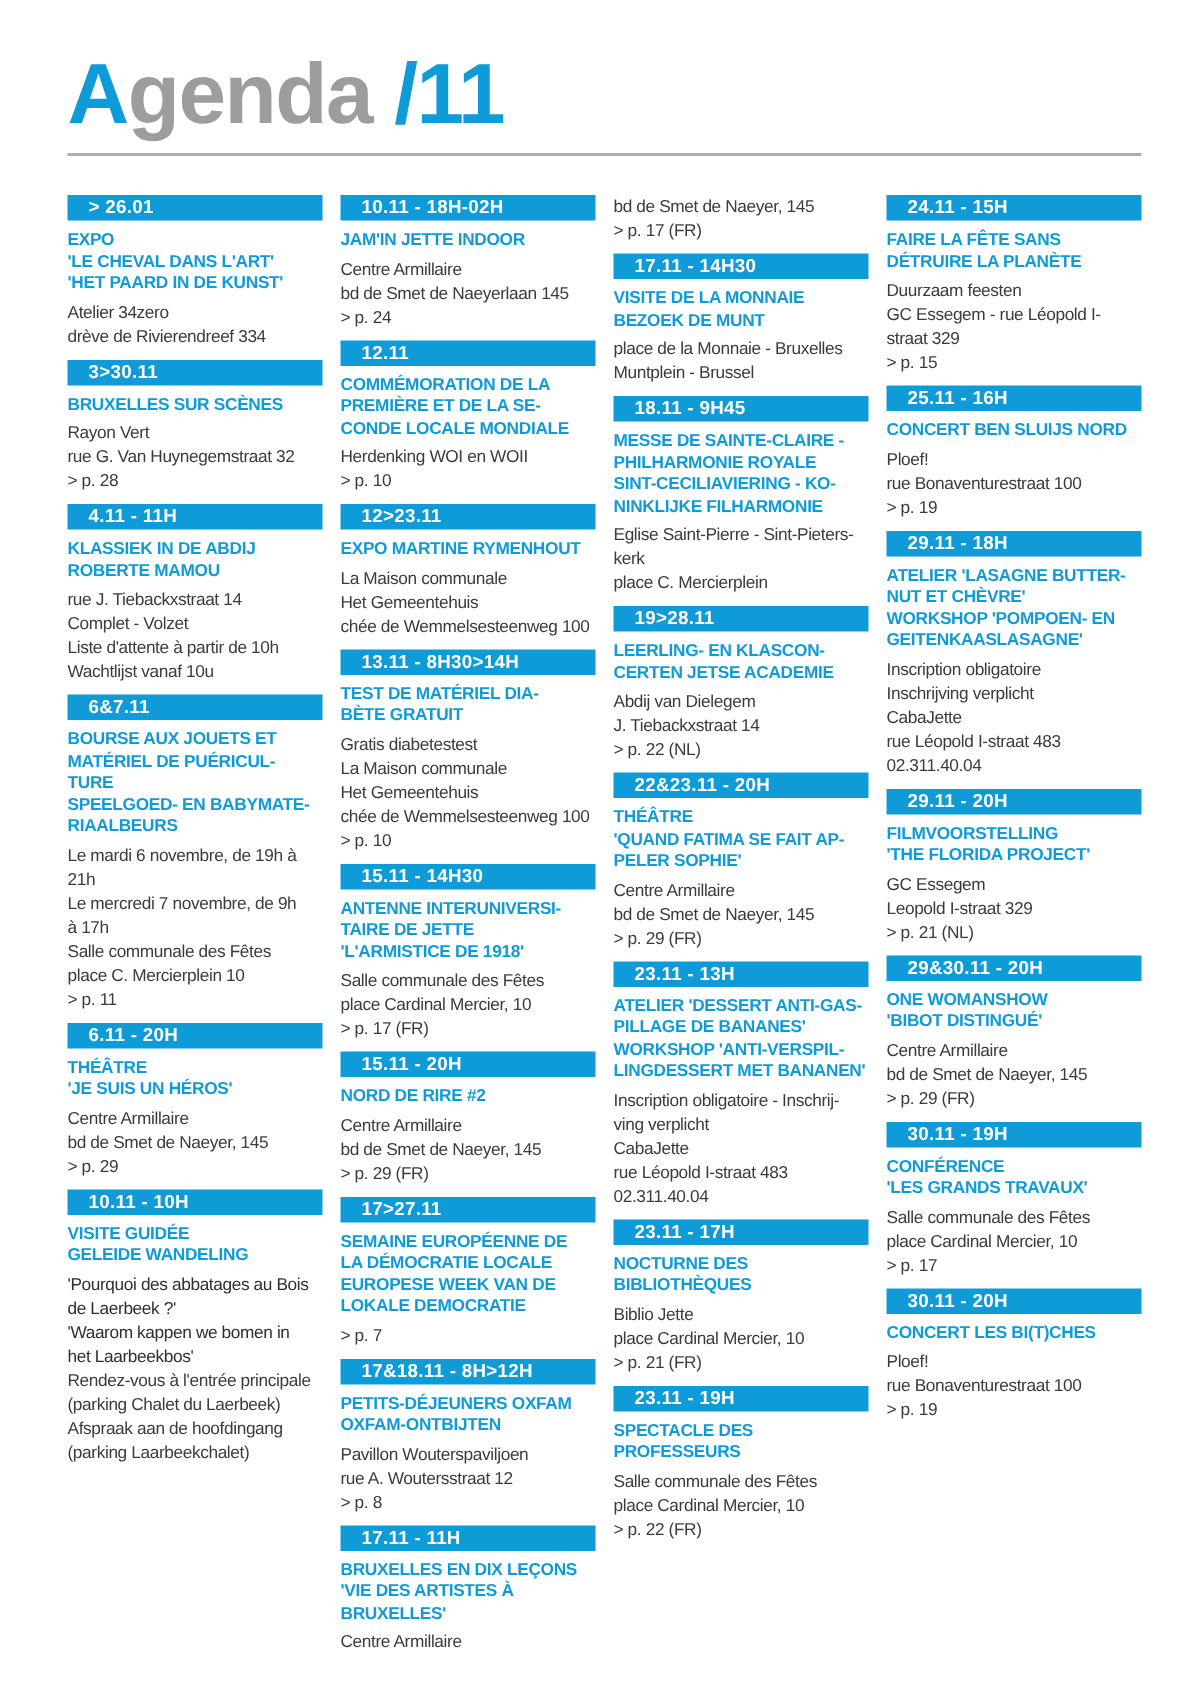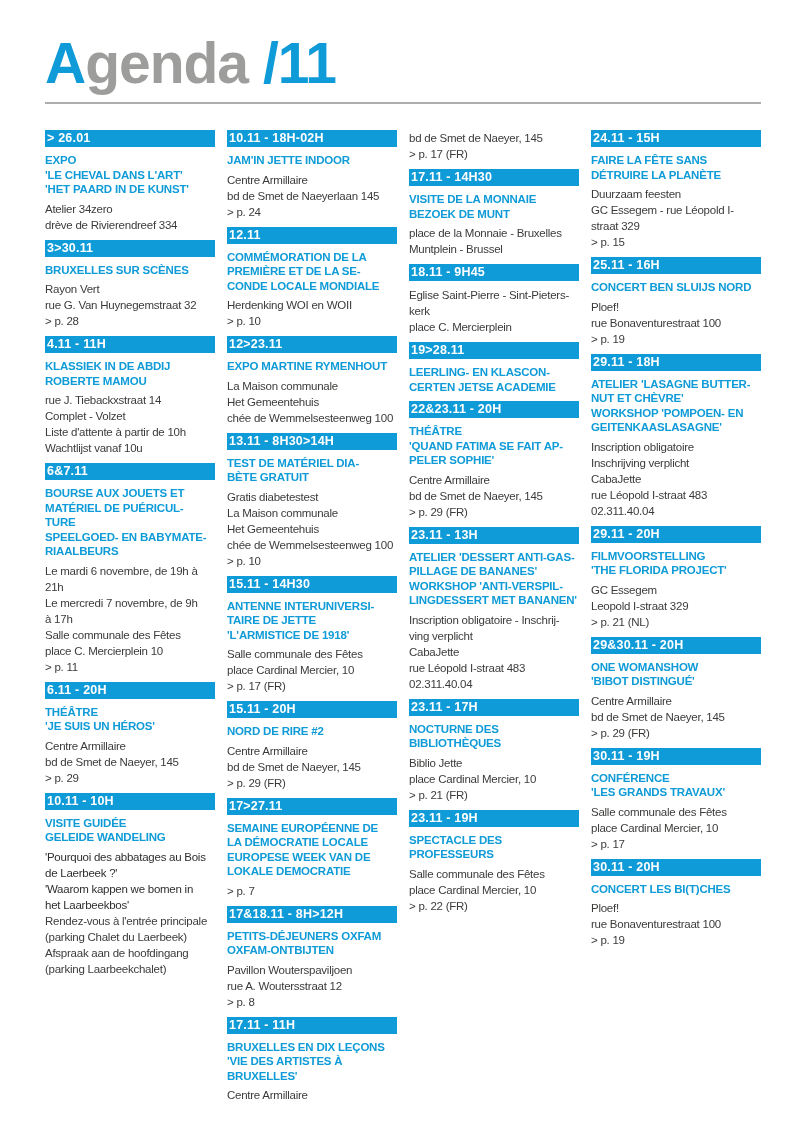--- a/index.html
+++ b/index.html
@@ -25,21 +25,21 @@
     margin:16px 0 0 0;width:716px;
   }
   .columns{
     display:flex;gap:12px;margin-top:26px;align-items:flex-start;
   }
   .column{flex:0 0 170px;width:170px;}
   .event{margin:0 0 7px 0;}
   .date-band{
     background:var(--blue);color:#ffffff;
     font-size:12.5px;font-weight:bold;letter-spacing:0.2px;
-    height:17px;line-height:17px;padding:0 0 0 2px;
+    height:17px;line-height:17px;padding:0 0 0 14px;
     margin:0 0 6px 0;white-space:pre-line;
   }
   .event-title{
     margin:0 0 4px 0;color:var(--blue);
     font-size:11.5px;font-weight:bold;line-height:14.5px;letter-spacing:-0.2px;
     white-space:pre-line;
   }
   .event-body{
     margin:0;color:var(--text);
     font-size:11.5px;line-height:16px;letter-spacing:-0.25px;
@@ -197,28 +197,35 @@
         </div>
         <div class="event">
           <div class="date-band">17.11 - 14H30</div>
           <h3 class="event-title">VISITE DE LA MONNAIE
 BEZOEK DE MUNT</h3>
           <p class="event-body">place de la Monnaie - Bruxelles
 Muntplein - Brussel</p>
         </div>
         <div class="event">
           <div class="date-band">18.11 - 9H45</div>
+          <h3 class="event-title">MESSE DE SAINTE-CLAIRE -
+PHILHARMONIE ROYALE
+SINT-CECILIAVIERING - KO-
+NINKLIJKE FILHARMONIE</h3>
           <p class="event-body">Eglise Saint-Pierre - Sint-Pieters-
 kerk
 place C. Mercierplein</p>
         </div>
         <div class="event">
           <div class="date-band">19&gt;28.11</div>
           <h3 class="event-title">LEERLING- EN KLASCON-
 CERTEN JETSE ACADEMIE</h3>
+          <p class="event-body">Abdij van Dielegem
+J. Tiebackxstraat 14
+&gt; p. 22 (NL)</p>
         </div>
         <div class="event">
           <div class="date-band">22&amp;23.11 - 20H</div>
           <h3 class="event-title">THÉÂTRE
 'QUAND FATIMA SE FAIT AP-
 PELER SOPHIE'</h3>
           <p class="event-body">Centre Armillaire
 bd de Smet de Naeyer, 145
 &gt; p. 29 (FR)</p>
         </div>

